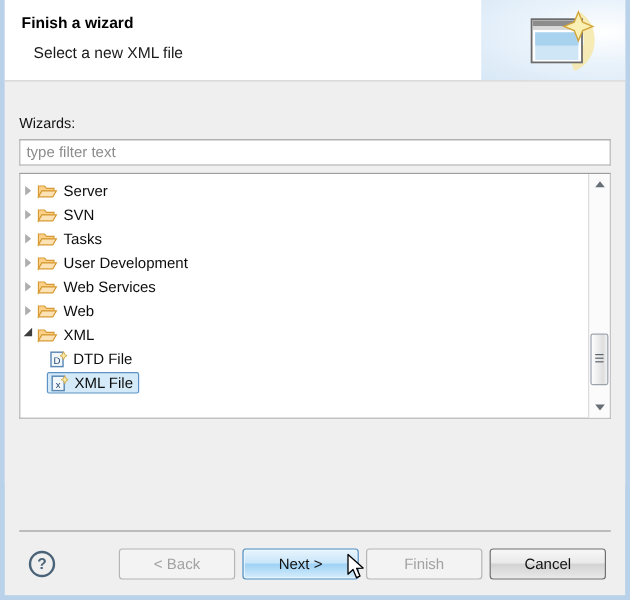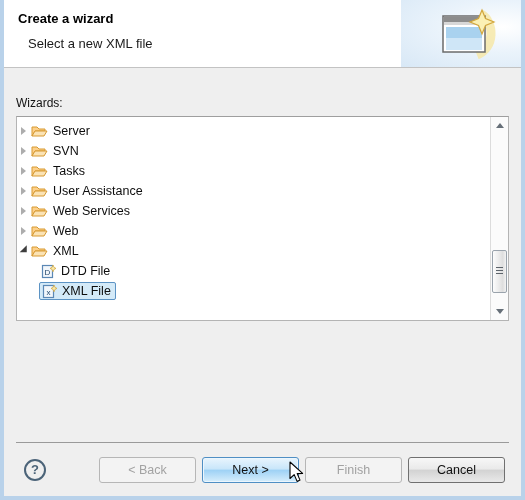--- a/index.html
+++ b/index.html
@@ -403,36 +403,37 @@
     <div class="win-btn close">
       <span class="glyph-x">✕</span>
     </div>
   </div>
 </div>
 
 <div class="window">
 
   <div class="banner">
     <div class="banner-wash"></div>
-    <div class="banner-title">Create a wizard</div>
+    <div class="banner-title">Finish a wizard</div>
     <div class="banner-sub">Select a new XML file</div>
     <svg class="banner-icon" viewBox="0 0 62 52">
       <path d="M44 6 C58 14 58 40 40 47" stroke="#f6e8a8" stroke-width="9" fill="none" opacity=".85"></path>
       <rect x="6" y="8" width="42" height="36" fill="#ffffff" stroke="#6b6b6b" stroke-width="1.5"></rect>
       <rect x="7" y="9" width="40" height="5" fill="#8c8c8c"></rect>
       <rect x="7" y="14" width="40" height="3" fill="#d8d8d8"></rect>
       <rect x="9" y="19" width="36" height="23" fill="#cfe6f7"></rect>
       <rect x="9" y="19" width="36" height="11" fill="#a9d2ef"></rect>
       <path d="M45 2 L48.5 10.5 L57 14 L48.5 17.5 L45 26 L41.5 17.5 L33 14 L41.5 10.5 Z" fill="#fbf0b4" stroke="#d2a63c" stroke-width="1.2"></path>
     </svg>
   </div>
 
   <div class="content">
     <div class="field-label">Wizards:</div>
 
+    <div class="filter-input">type filter text</div>
 
     <div class="tree-box">
       <div class="tree-list">
 
         <div class="tree-row">
           <span class="tw collapsed"></span>
           <span class="unsel">
             <svg class="folder" viewBox="0 0 17 14">
               <path d="M1 3 h5 l2 2 h6 v2 H4 L1 12 Z" fill="#fdd08a" stroke="#d79a33" stroke-width="1"></path>
               <path d="M4 7 h12 l-3 5 H1 Z" fill="#fbe3b5" stroke="#d79a33" stroke-width="1"></path>
@@ -464,21 +465,21 @@
           </span>
         </div>
 
         <div class="tree-row">
           <span class="tw collapsed"></span>
           <span class="unsel">
             <svg class="folder" viewBox="0 0 17 14">
               <path d="M1 3 h5 l2 2 h6 v2 H4 L1 12 Z" fill="#fdd08a" stroke="#d79a33" stroke-width="1"></path>
               <path d="M4 7 h12 l-3 5 H1 Z" fill="#fbe3b5" stroke="#d79a33" stroke-width="1"></path>
             </svg>
-            <span class="label">User Assistance</span>
+            <span class="label">User Development</span>
           </span>
         </div>
 
         <div class="tree-row">
           <span class="tw collapsed"></span>
           <span class="unsel">
             <svg class="folder" viewBox="0 0 17 14">
               <path d="M1 3 h5 l2 2 h6 v2 H4 L1 12 Z" fill="#fdd08a" stroke="#d79a33" stroke-width="1"></path>
               <path d="M4 7 h12 l-3 5 H1 Z" fill="#fbe3b5" stroke="#d79a33" stroke-width="1"></path>
             </svg>

